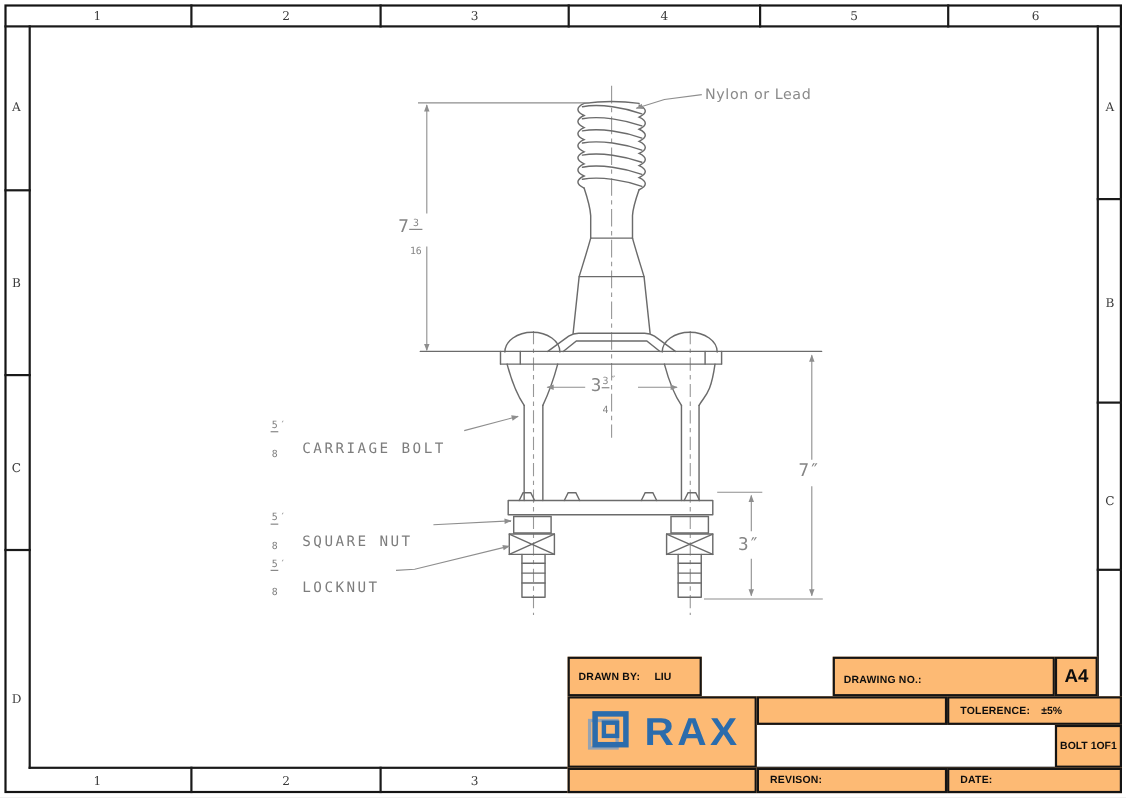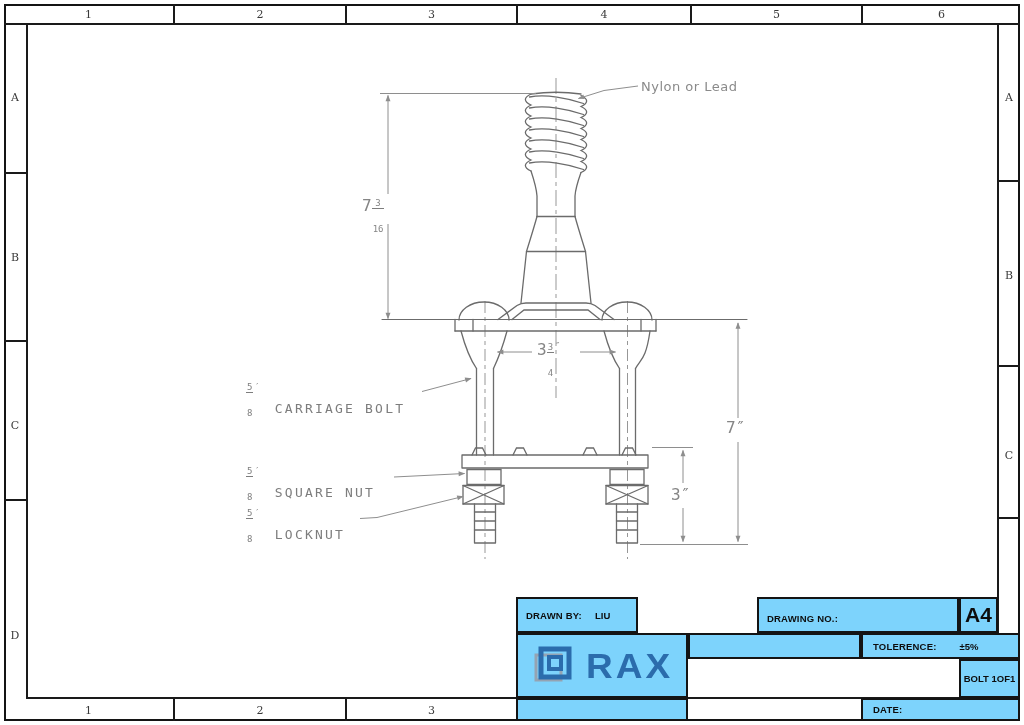--- a/index.html
+++ b/index.html
@@ -6,25 +6,25 @@
   .sheet{position:relative;width:1024px;height:725px;background:#ffffff;overflow:hidden;
          font-family:"Liberation Sans",sans-serif;}
   .abs{position:absolute;}
   
   .outer-border{position:absolute;left:4px;top:4px;width:1016px;height:717px;
                 border:2.5px solid #141414;box-sizing:border-box;}
   .fline{position:absolute;background:#1a1a1a;}
   .gridlabel{position:absolute;font-family:"DejaVu Serif",serif;font-size:11px;color:#3a3a3a;
              display:flex;align-items:center;justify-content:center;}
   
-  .tbcell{position:absolute;border:2px solid #141414;box-sizing:border-box;background:#7dd3fc;
+  .tbcell{position:absolute;border:2px solid #141414;box-sizing:border-box;background:#fdba74;
           display:flex;align-items:center;color:#0d0d0d;}
   .tblabel{font-weight:bold;font-size:9.5px;letter-spacing:0.2px;}
   .tbvalue{font-weight:bold;font-size:9.5px;}
-  .a4{justify-content:center;font-weight:bold;font-size:21px;}
+  .a4{justify-content:center;font-weight:bold;font-size:17px;}
   .company{justify-content:center;font-weight:bold;font-size:22px;letter-spacing:0px;}
   .sheetnote{justify-content:center;font-weight:bold;font-size:9.5px;}
   .logo-wrap{display:flex;align-items:center;gap:8px;padding-left:14px;}
   .logo-text{font-weight:bold;font-size:37px;color:#2b6cac;letter-spacing:3px;
              transform:scaleY(0.96);}
   
   .callout{position:absolute;display:flex;align-items:center;
            font-family:"DejaVu Sans Mono",monospace;color:#7d7d7d;}
   .ctext{font-size:13px;letter-spacing:2.2px;margin-left:15px;}
   .fracwrap{display:inline-flex;align-items:flex-start;}
@@ -274,26 +274,29 @@
     <div class="logo-wrap">
       <svg width="46" height="46" viewBox="0 0 46 46">
         <rect x="4" y="12" width="25" height="25" fill="none" stroke="#95a3b2" stroke-width="3"></rect>
         <rect x="9" y="6" width="28" height="28" fill="none" stroke="#2b6cac" stroke-width="5"></rect>
         <rect x="17" y="14" width="12" height="12" fill="none" stroke="#2b6cac" stroke-width="4"></rect>
       </svg>
       <span class="logo-text">RAX</span>
     </div>
   </div>
   <div class="tbcell" style="left:688px;top:633px;width:173px;height:26px"></div>
-  <div class="tbcell" style="left:861px;top:633px;width:159px;height:26px;padding-left:10px;gap:23px">
+  <div class="tbcell" style="left:861px;top:633px;width:159px;height:26px;padding-left:10px;gap:10px">
     <span class="tblabel">TOLERENCE:</span>
     <span class="tbvalue">±5%</span>
   </div>
   <div class="tbcell sheetnote" style="left:959px;top:659px;width:61px;height:39px">
     <span>BOLT 1OF1</span>
   </div>
 
   <div class="tbcell" style="left:516px;top:698px;width:172px;height:23px"></div>
+  <div class="tbcell" style="left:688px;top:698px;width:173px;height:23px;padding-left:10px">
+    <span class="tblabel">REVISON:</span>
+  </div>
   <div class="tbcell" style="left:861px;top:698px;width:159px;height:23px;padding-left:10px">
     <span class="tblabel">DATE:</span>
   </div>
 
 </div>
 
 </body></html>

